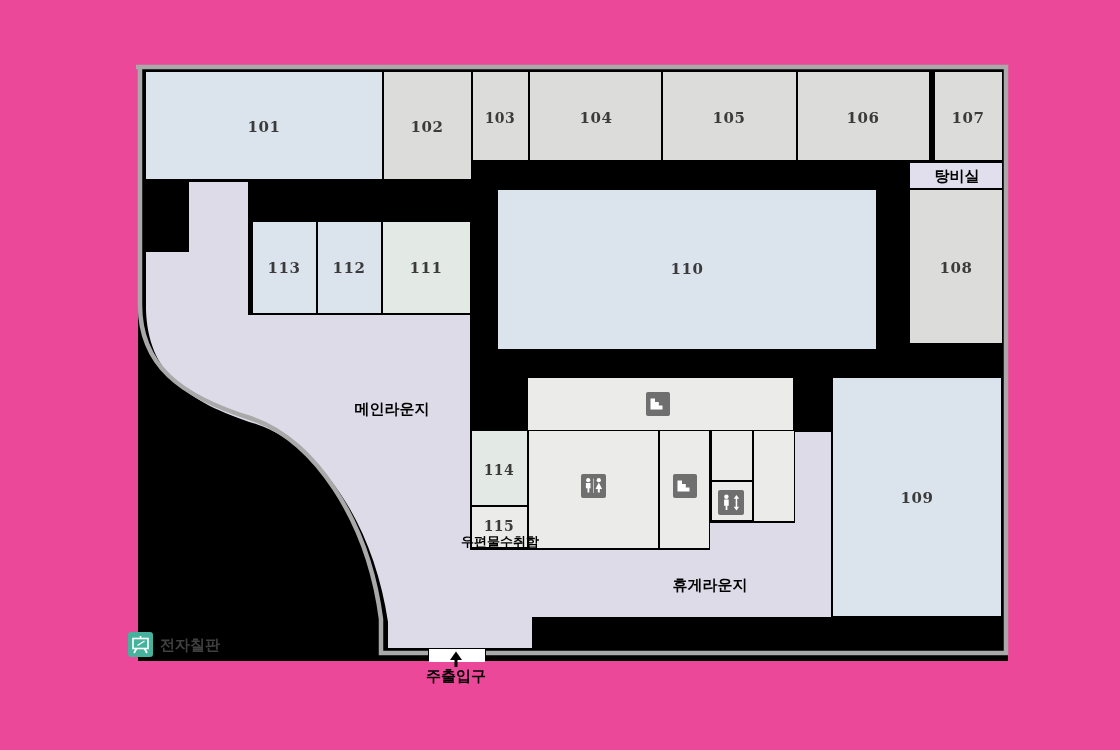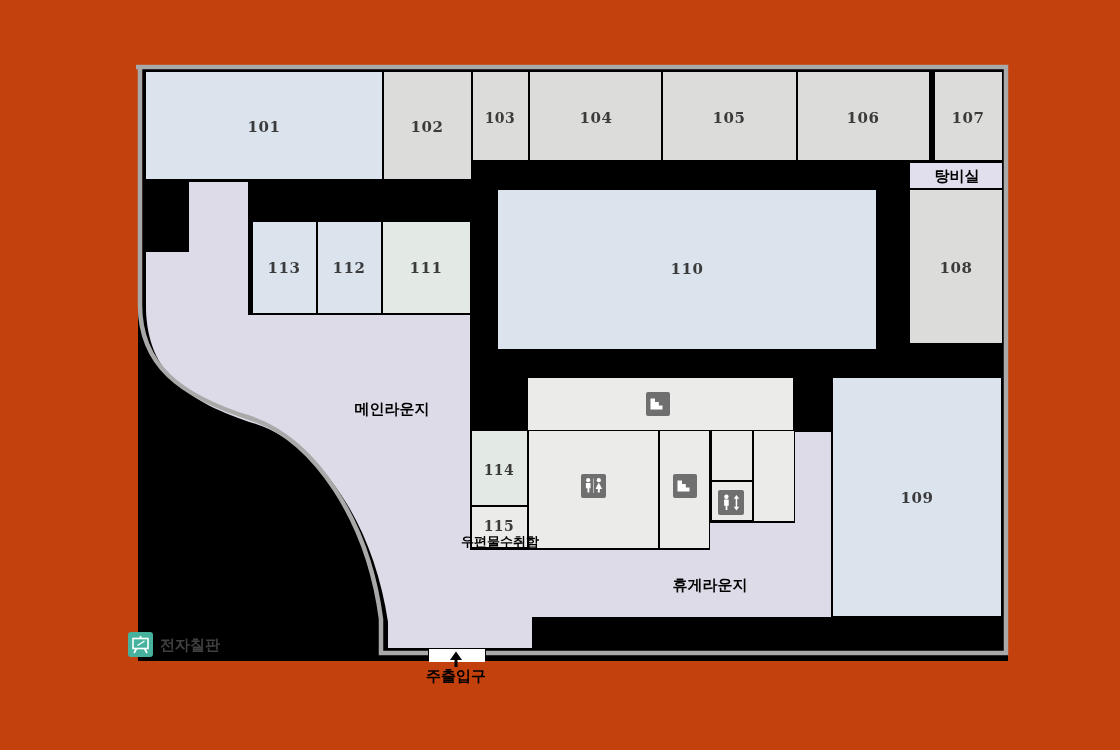--- a/index.html
+++ b/index.html
@@ -1,16 +1,16 @@
 <!DOCTYPE html>
 <html><head>
 <meta charset="utf-8">
 <style>
   html,body{margin:0;padding:0;background:#ffffff;}
-  .stage{position:relative;width:1120px;height:750px;background:#c2410c;overflow:hidden;
+  .stage{position:relative;width:1120px;height:750px;background:#ec4899;overflow:hidden;
          font-family:"Liberation Sans",sans-serif;}
   svg{display:block;}
   text{user-select:none;}
   .num{font-family:"DejaVu Serif",serif;font-weight:700;font-size:15px;letter-spacing:.5px;}
   .num-small{font-family:"DejaVu Serif",serif;font-weight:700;font-size:14px;letter-spacing:.5px;}
   .ko{font-family:"Liberation Sans",sans-serif;font-weight:600;font-size:15px;}
   .ko-bold{font-family:"Liberation Sans",sans-serif;font-weight:700;font-size:15px;}
   .ko-small{font-family:"Liberation Sans",sans-serif;font-weight:700;font-size:13px;}
 </style>
 </head>

